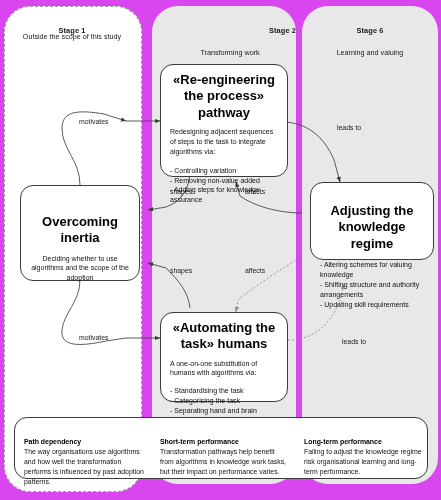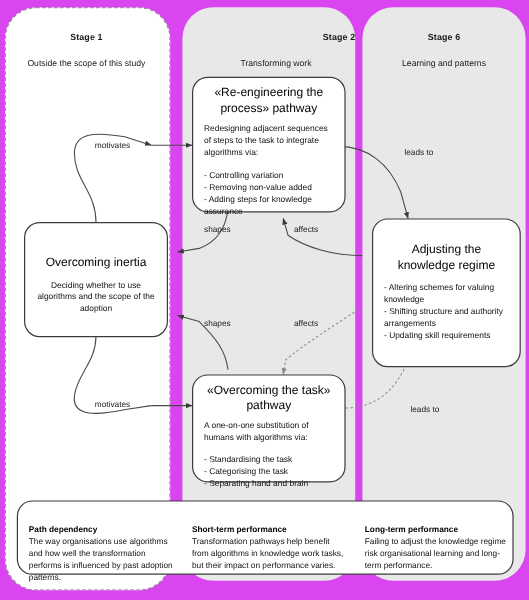--- a/index.html
+++ b/index.html
@@ -52,22 +52,22 @@
     color: #1a1a1a;
   }
   .node {
     position: absolute;
     background: #ffffff;
     border: 1px solid #3b3b3b;
     border-radius: 13px;
     box-sizing: border-box;
   }
   .node-title {
-    font-size: 10px;
-    font-weight: normal;
+    font-size: 13px;
+    font-weight: bold;
     color: #000000;
     text-align: center;
     line-height: 1.25;
   }
   .node-body {
     font-size: 7px;
     color: #111111;
     line-height: 1.42;
   }
   .node-body.center { text-align: center; }
@@ -121,27 +121,27 @@
 </head>
 <body>
 
 <div id="canvas">
 
   <div class="col-bg" id="col1-bg"></div>
   <div class="col-bg" id="col2-bg"></div>
   <div class="col-bg" id="col3-bg"></div>
 
   <div class="stage-title" style="left:4px; top:26px; width:136px;">Stage 1</div>
-  <div class="stage-sub" style="left:8px; top:48px; width:128px;">Outside the scope of this study</div>
+  <div class="stage-sub" style="left:8px; top:32px; width:128px;">Outside the scope of this study</div>
 
   <div class="stage-title" style="left:152px; top:26px; width:144px;text-align:right;">Stage 2</div>
   <div class="stage-sub" style="left:152px; top:48px; width:156px;">Transforming work</div>
 
   <div class="stage-title" style="left:302px; top:26px; width:136px;">Stage 6</div>
-  <div class="stage-sub" style="left:302px; top:48px; width:136px;">Learning and patterns</div>
+  <div class="stage-sub" style="left:302px; top:48px; width:136px;">Learning and valuing</div>
 
   <svg id="wires" viewBox="0 0 441 500" xmlns="http://www.w3.org/2000/svg">
     <defs>
       <marker id="arrowhead" markerWidth="6" markerHeight="6" refX="5.2" refY="2.6" orient="auto" markerUnits="userSpaceOnUse">
         <path d="M0,0.4 L5.6,2.6 L0,4.8 z" fill="#3b3b3b"></path>
       </marker>
       <marker id="arrowhead-dash" markerWidth="6" markerHeight="6" refX="5.2" refY="2.6" orient="auto" markerUnits="userSpaceOnUse">
         <path d="M0,0.4 L5.6,2.6 L0,4.8 z" fill="#8c8c8c"></path>
       </marker>
     </defs>
@@ -183,30 +183,30 @@
     <div class="node-title">«Re-engineering the process» pathway</div>
     <div class="node-body" style="margin-top:6px;">Redesigning adjacent sequences of steps to the task to integrate algorithms via:</div>
     <div class="node-list" style="margin-top:9px;">
       <span class="li">- Controlling variation</span>
       <span class="li">- Removing non-value added</span>
       <span class="li">- Adding steps for knowledge assurance</span>
     </div>
   </div>
 
   <div class="node" id="node-automating" style="left:160px; top:312px; width:128px; height:90px; padding:7px 9px;">
-    <div class="node-title">«Overcoming the task» pathway</div>
+    <div class="node-title">«Automating the task» humans</div>
     <div class="node-body" style="margin-top:6px;">A one-on-one substitution of humans with algorithms via:</div>
     <div class="node-list" style="margin-top:8px;">
       <span class="li">- Standardising the task</span>
       <span class="li">- Categorising the task</span>
       <span class="li">- Separating hand and brain</span>
     </div>
   </div>
 
-  <div class="node" id="node-knowledge-regime" style="left:310px; top:182px; width:124px; height:124px; padding:8px 9px;">
+  <div class="node" id="node-knowledge-regime" style="left:310px; top:182px; width:124px; height:78px; padding:8px 9px;">
     <div class="node-title" style="margin-top:12px;">Adjusting the knowledge regime</div>
     <div class="node-list" style="margin-top:8px;">
       <span class="li">- Altering schemes for valuing knowledge</span>
       <span class="li">- Shifting structure and authority arrangements</span>
       <span class="li">- Updating skill requirements</span>
     </div>
   </div>
 
   <div id="cons-box"></div>
 

